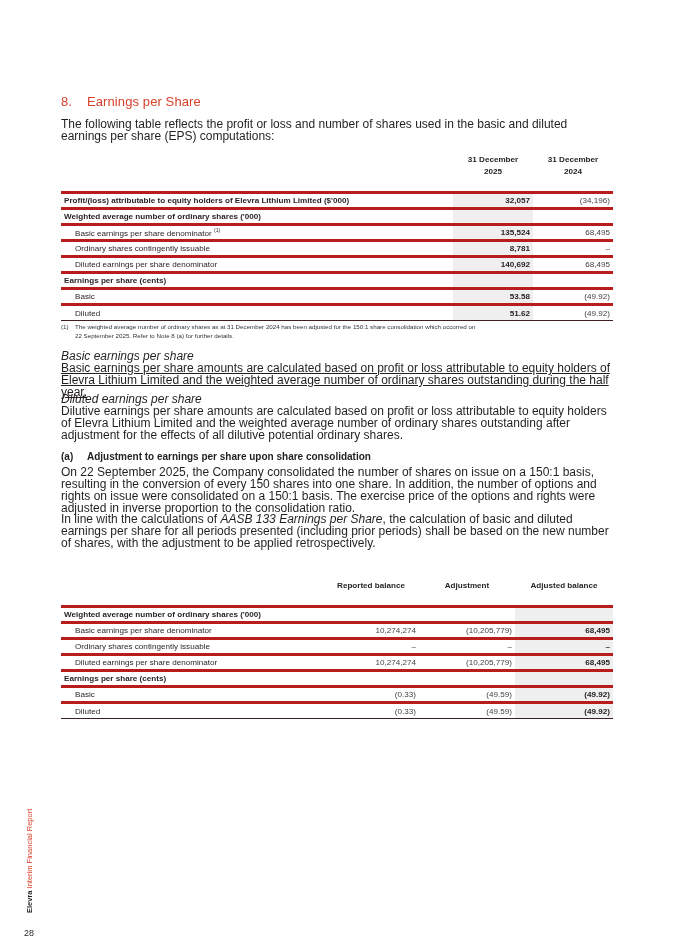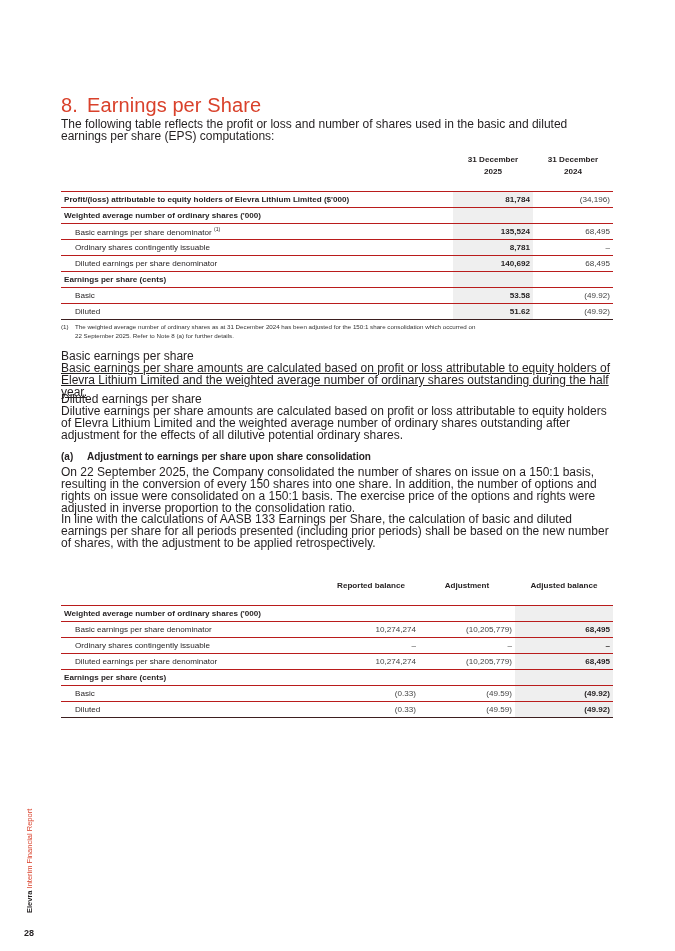--- a/index.html
+++ b/index.html
@@ -1,49 +1,49 @@
 <!DOCTYPE html>
 <html><head>
 <meta charset="utf-8">
 <style>
   * { box-sizing: border-box; margin: 0; padding: 0; }
   html, body { width: 675px; height: 951px; background: #ffffff; }
   body { position: relative; font-family: "Liberation Sans", sans-serif; color: #231f20; overflow: hidden; }
 
   .page { position: absolute; left: 0; top: 0; width: 675px; height: 951px; }
 
-  .title { position: absolute; left: 61px; top: 94px; font-size: 20px; color: #d9412b; font-weight: normal; letter-spacing: 0.1px; }
+  .title { position: absolute; left: 61px; top: 94px; font-size: 13px; color: #d9412b; font-weight: normal; letter-spacing: 0.1px; }
   .title .num { display: inline-block; width: 26px; }
 
   .para { position: absolute; left: 61px; width: 555px; font-size: 12px; line-height: 12px; color: #231f20; }
-  .italic { }
+  .italic { font-style: italic; }
 
   table.fin { position: absolute; left: 61px; width: 552px; border-collapse: collapse; font-size: 8.1px; }
   table.fin td, table.fin th { height: 16px; padding: 0 2px; vertical-align: middle; }
   table.fin th { font-weight: bold; line-height: 12px; vertical-align: bottom; padding-bottom: 13px; }
-  table.fin tr.row td { border-top: 1px solid #b91c1c; margin-top: 24px; }
+  table.fin tr.row td { border-top: 3px solid #b91c1c; margin-top: 24px; }
   table.fin tr.last td { border-bottom: 1px solid #3d1f20; }
   table.fin td.lbl { text-align: left; padding-left: 3px; }
   table.fin td.lbl.indent { padding-left: 14px; }
   table.fin td.bold { font-weight: bold; }
   table.fin td.num { text-align: right; padding-right: 3px; color: #444; }
   table.fin td.hl { background: #efefef; font-weight: bold; color: #231f20; }
   sup { font-size: 5px; vertical-align: super; }
 
   .footnote { position: absolute; left: 61px; top: 322px; width: 560px; font-size: 6.2px; line-height: 9px; color: #333; }
   .footnote .fn-mark { display: inline-block; width: 14px; }
   .footnote .fn-cont { padding-left: 14px; }
 
   .subhead { position: absolute; left: 61px; top: 451px; font-size: 10px; font-weight: bold; color: #231f20; }
   .subhead .letter { display: inline-block; width: 26px; }
 
   .side { position: absolute; left: 25px; top: 913px; transform-origin: 0 0; transform: rotate(-90deg); white-space: nowrap; font-size: 7.5px; }
   .side .brand { font-weight: bold; color: #231f20; }
   .side .rest { color: #d9412b; }
-  .pagenum { position: absolute; left: 24px; top: 928px; font-size: 9px; font-weight: bold; color: #231f20; }
+  .pagenum { position: absolute; left: 24px; top: 928px; font-size: 9px; font-weight: normal; color: #231f20; }
 </style>
 </head>
 <body>
 
 <div class="page">
 
   <h1 class="title">
     <span class="num">8.</span><span>Earnings per Share</span>
   </h1>
 
@@ -58,21 +58,21 @@
     <thead>
       <tr>
         <th></th>
         <th><span>31 December</span><br><span>2025</span></th>
         <th><span>31 December</span><br><span>2024</span></th>
       </tr>
     </thead>
     <tbody>
       <tr class="row">
         <td class="lbl bold">Profit/(loss) attributable to equity holders of Elevra Lithium Limited ($'000)</td>
-        <td class="num hl">81,784</td>
+        <td class="num hl">32,057</td>
         <td class="num">(34,196)</td>
       </tr>
       <tr class="row">
         <td class="lbl bold">Weighted average number of ordinary shares ('000)</td>
         <td class="num hl"></td>
         <td class="num"></td>
       </tr>
       <tr class="row">
         <td class="lbl indent"><span>Basic earnings per share denominator</span> <sup>(1)</sup></td>
         <td class="num hl">135,524</td>

